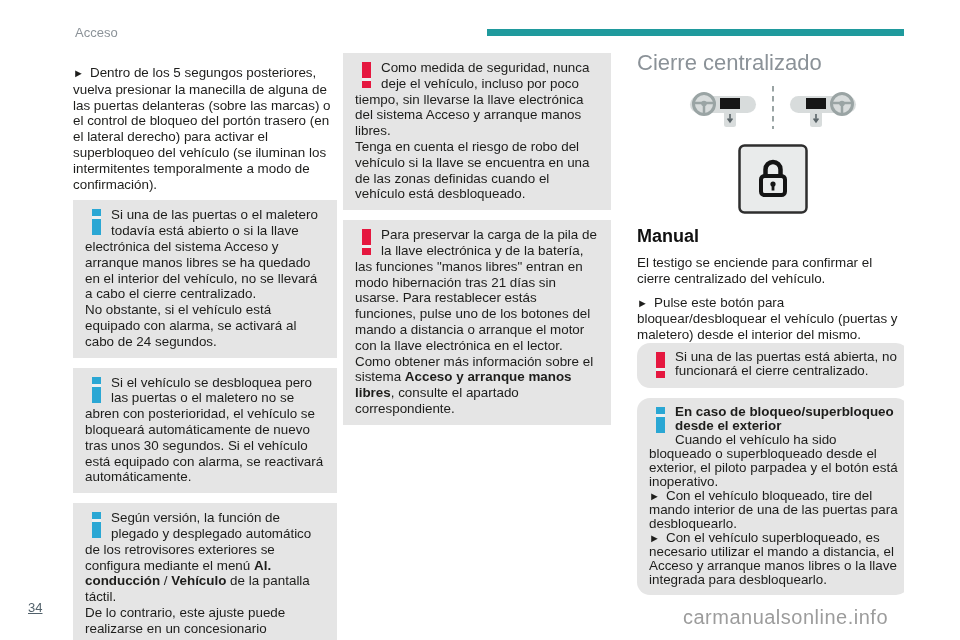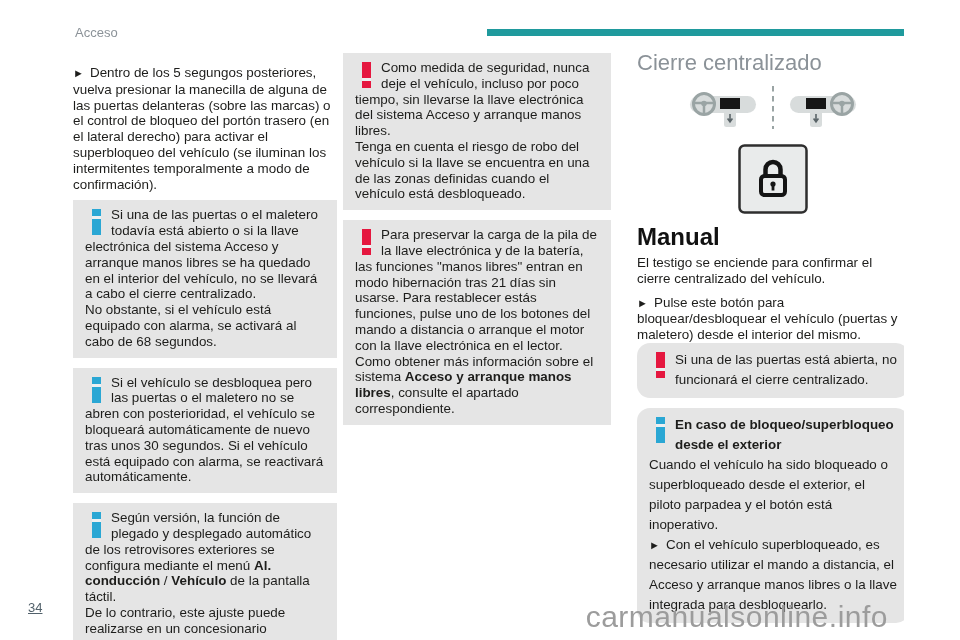--- a/index.html
+++ b/index.html
@@ -17,42 +17,42 @@
   p.para{margin:8px 0 8px 0;}
   .bullet{display:inline-block; width:17px; font-size:11px;}
   .note{background:#e5e5e5; padding:7px 10px 8px 12px; margin-bottom:10px;}
   .note::after{content:""; display:block; clear:both;}
   .note-icon{float:left; width:9px; height:26px; margin:2px 10px 2px 7px;}
   .note-icon.info{background:linear-gradient(#2aa7d4 0 7px,#edf0f1 7px 10px,#2aa7d4 10px 26px);}
   .note-icon.warn{background:linear-gradient(#e5173f 0 16px,#edf0f1 16px 19px,#e5173f 19px 26px);}
   .note b{font-weight:bold;}
   .note .ntitle{font-weight:bold;}
   h1.heading{margin:0 0 4px 0; font-size:22px; line-height:25px; font-weight:400; color:#8b9298;}
-  h2.subheading{margin:0 0 5px 0; font-size:24px; line-height:21px; font-weight:bold; color:#111;}
+  h2.subheading{margin:0 0 5px 0; font-size:18px; line-height:21px; font-weight:bold; color:#111;}
   .illu{display:block; margin:9px auto 4px auto;}
   .lockbtn{display:block; margin:8px auto 12px auto;}
-  .col3 .note{line-height:20px;border-radius:13px;}
+  .col3 .note{line-height:14px;border-radius:13px;}
   .page-number{position:absolute; left:28px; top:600px; font-size:13px; color:#52616b;text-decoration:underline;}
-  .watermark{position:absolute; right:16px; top:603px; font-size:30px; line-height:28px; color:#9c9c9c; letter-spacing:0.5px;}
+  .watermark{position:absolute; right:16px; top:603px; font-size:20px; line-height:28px; color:#9c9c9c; letter-spacing:0.5px;}
 </style>
 </head>
 <body>
 
 <div class="page">
 
   <div class="section-label">Acceso</div>
   <div class="accent-bar"></div>
 
   <div class="col col1">
     <p class="para"><span class="bullet">►</span><span>Dentro de los 5 segungos posteriores, vuelva presionar la manecilla de alguna de las puertas delanteras (sobre las marcas) o el control de bloqueo del portón trasero (en el lateral derecho) para activar el superbloqueo del vehículo (se iluminan los intermitentes temporalmente a modo de confirmación).</span></p>
 
     <div class="note">
       <span class="note-icon info"></span>
       <div>Si una de las puertas o el maletero todavía está abierto o si la llave electrónica del sistema Acceso y arranque manos libres se ha quedado en el interior del vehículo, no se llevará a cabo el cierre centralizado.</div>
-      <div>No obstante, si el vehículo está equipado con alarma, se activará al cabo de 68 segundos.</div>
+      <div>No obstante, si el vehículo está equipado con alarma, se activará al cabo de 24 segundos.</div>
     </div>
 
     <div class="note">
       <span class="note-icon info"></span>
       <div>Si el vehículo se desbloquea pero las puertas o el maletero no se abren con posterioridad, el vehículo se bloqueará automáticamente de nuevo tras unos 30 segundos. Si el vehículo está equipado con alarma, se reactivará automáticamente.</div>
     </div>
 
     <div class="note">
       <span class="note-icon info"></span>
       <div><span>Según versión, la función de plegado y desplegado automático de los retrovisores exteriores se configura mediante el menú </span><b>Al. conducción</b><span> / </span><b>Vehículo</b><span> de la pantalla táctil.</span></div>
@@ -117,19 +117,20 @@
 
     <div class="note">
       <span class="note-icon warn"></span>
       <div>Si una de las puertas está abierta, no funcionará el cierre centralizado.</div>
     </div>
 
     <div class="note">
       <span class="note-icon info"></span>
       <div class="ntitle">En caso de bloqueo/superbloqueo desde el exterior</div>
       <div>Cuando el vehículo ha sido bloqueado o superbloqueado desde el exterior, el piloto parpadea y el botón está inoperativo.</div>
+      <div><span class="bullet">►</span><span>Con el vehículo bloqueado, tire del mando interior de una de las puertas para desbloquearlo.</span></div>
       <div><span class="bullet">►</span><span>Con el vehículo superbloqueado, es necesario utilizar el mando a distancia, el Acceso y arranque manos libres o la llave integrada para desbloquearlo.</span></div>
     </div>
   </div>
 
   <div class="page-number">34</div>
   <div class="watermark">carmanualsonline.info</div>
 </div>
 
 </body></html>

